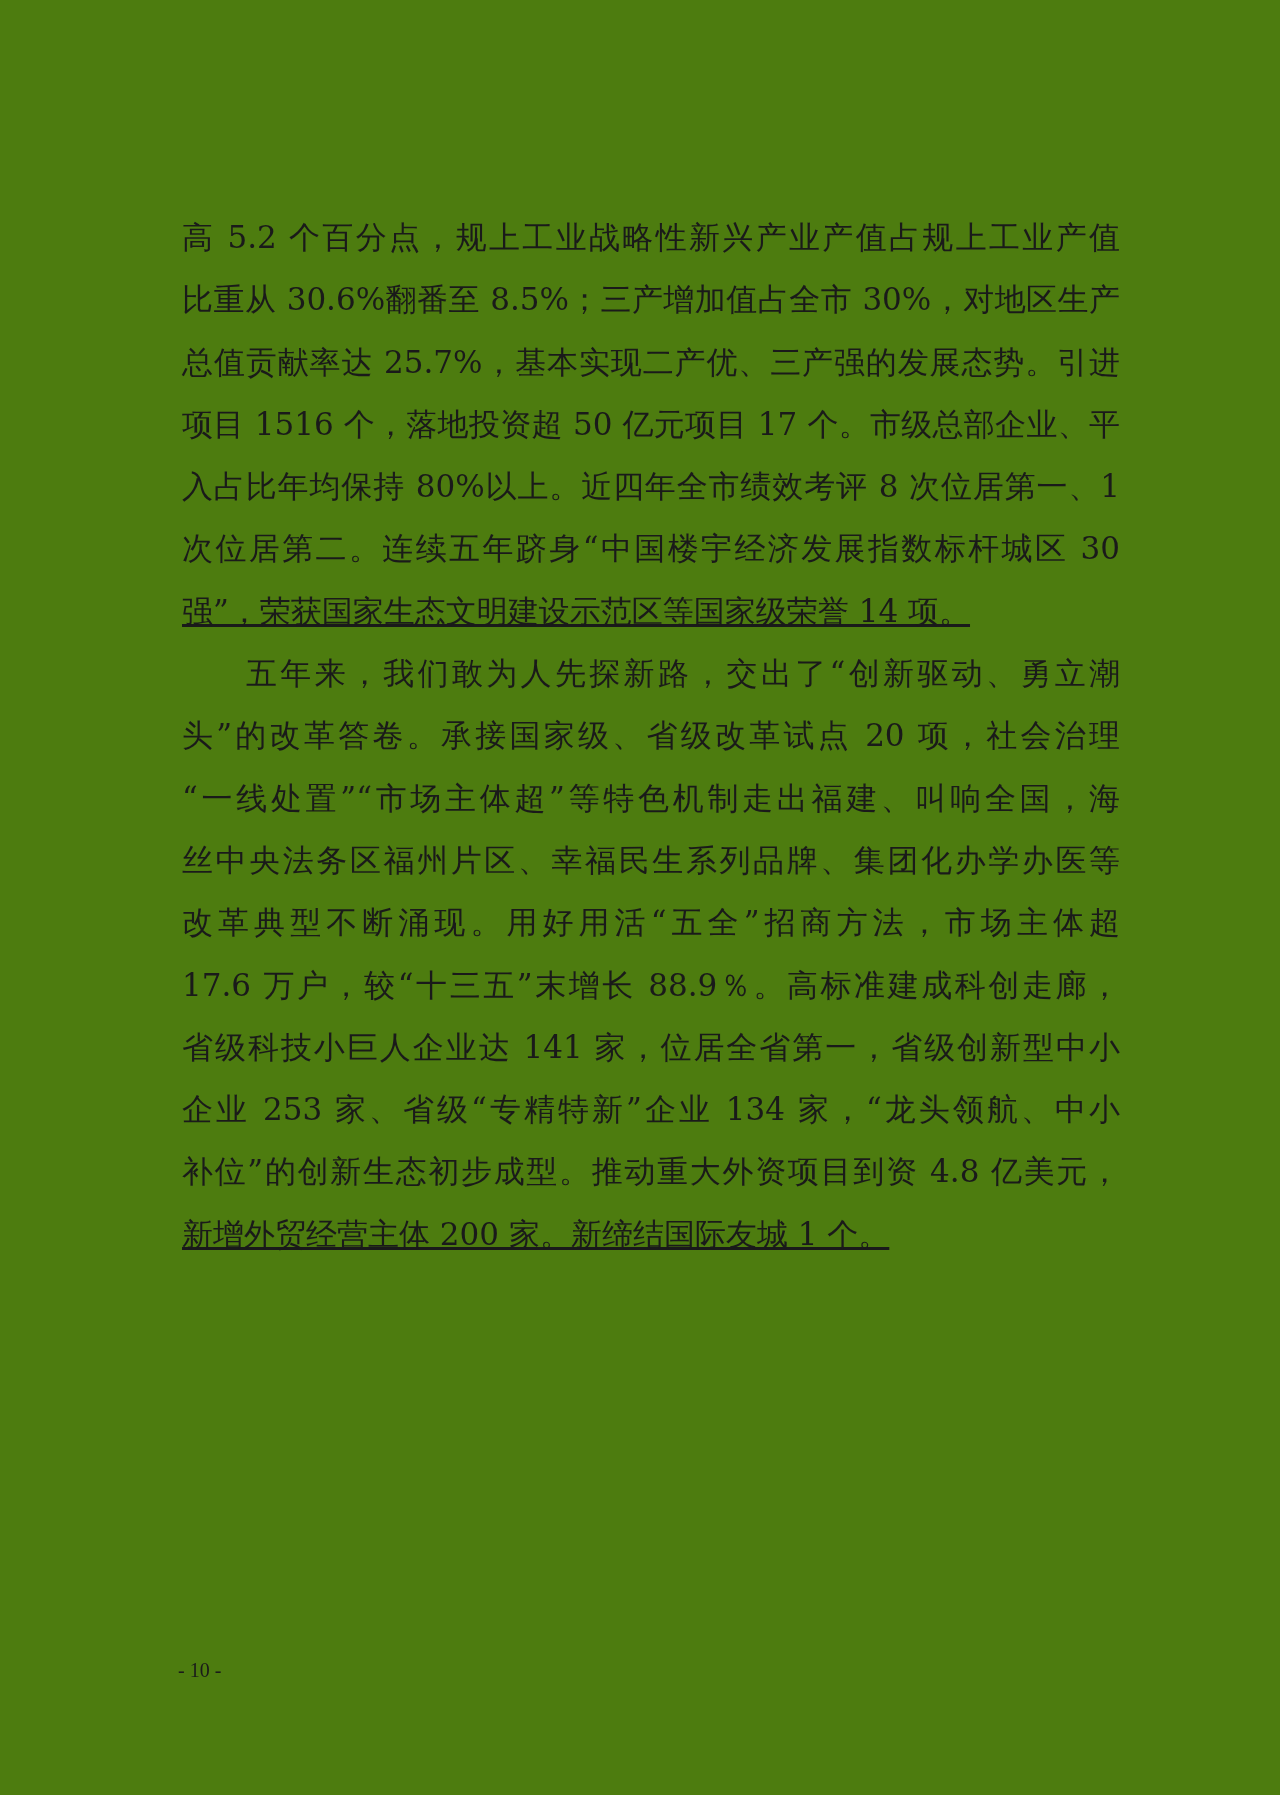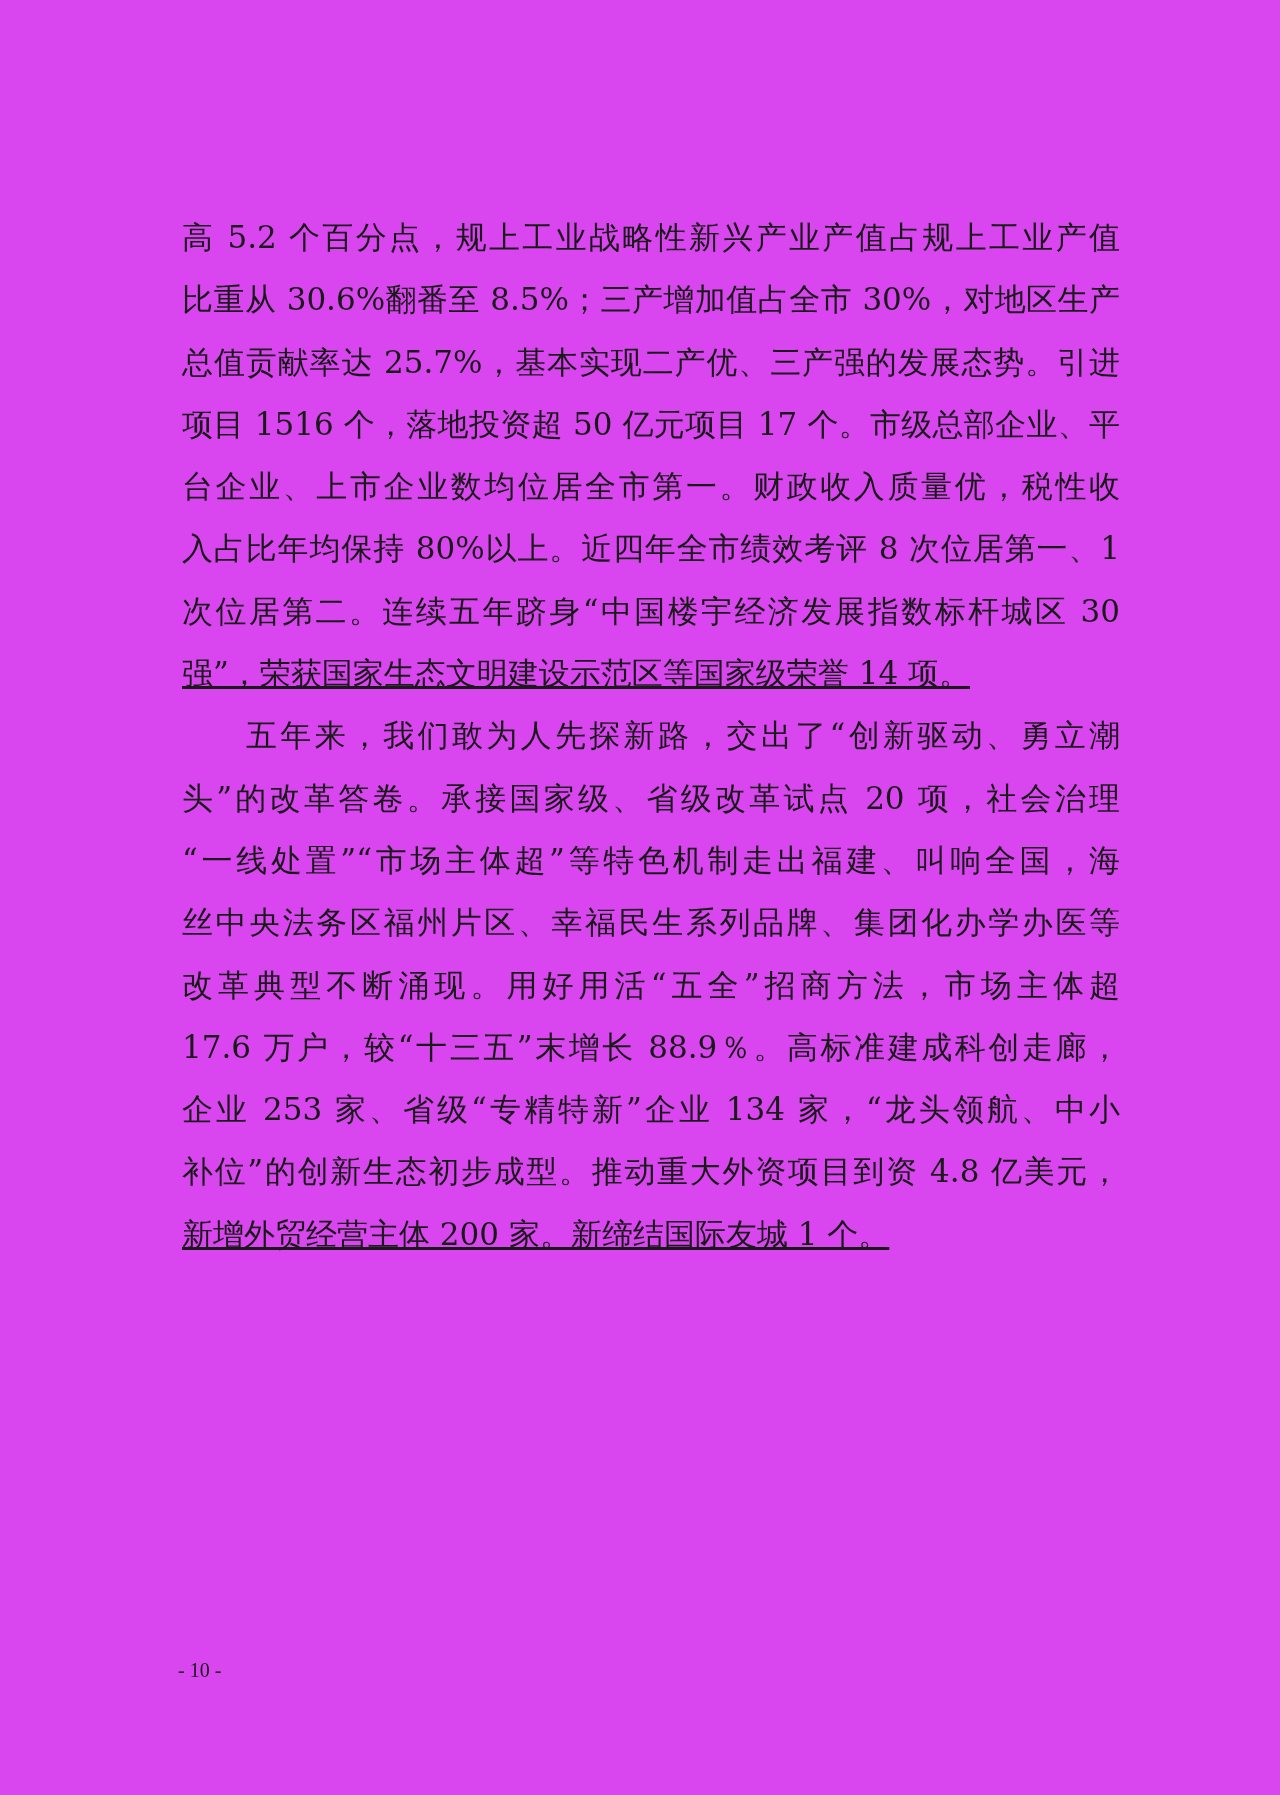--- a/index.html
+++ b/index.html
@@ -12,21 +12,21 @@
     height: 1795px;
     position: relative;
     overflow: hidden;
     font-family: "DejaVu Serif", "Liberation Serif", serif;
     color: #1a1a1a;
   }
   .page {
     position: absolute;
     left: 0; top: 0;
     width: 1280px; height: 1795px;
-    background: #d946ef;
+    background: #4d7c0f;
   }
   .body-text {
     position: absolute;
     left: 182px;
     top: 212px;
     width: 938px;
   }
   .line {
     height: 62.3px;
     line-height: 50px;
@@ -58,33 +58,33 @@
 <body>
 
 <div class="page">
   <div class="body-text">
 
     <div class="paragraph">
       <div class="line">高 5.2 个百分点，规上工业战略性新兴产业产值占规上工业产值</div>
       <div class="line">比重从 30.6%翻番至 8.5%；三产增加值占全市 30%，对地区生产</div>
       <div class="line">总值贡献率达 25.7%，基本实现二产优、三产强的发展态势。引进</div>
       <div class="line">项目 1516 个，落地投资超 50 亿元项目 17 个。市级总部企业、平</div>
-      <div class="line">台企业、上市企业数均位居全市第一。财政收入质量优，税性收</div>
       <div class="line">入占比年均保持 80%以上。近四年全市绩效考评 8 次位居第一、1</div>
       <div class="line">次位居第二。连续五年跻身“中国楼宇经济发展指数标杆城区 30</div>
       <div class="line last">强”，荣获国家生态文明建设示范区等国家级荣誉 14 项。</div>
     </div>
 
     <div class="paragraph">
       <div class="line indent">五年来，我们敢为人先探新路，交出了“创新驱动、勇立潮</div>
       <div class="line">头”的改革答卷。承接国家级、省级改革试点 20 项，社会治理</div>
       <div class="line">“一线处置”“市场主体超”等特色机制走出福建、叫响全国，海</div>
       <div class="line">丝中央法务区福州片区、幸福民生系列品牌、集团化办学办医等</div>
       <div class="line">改革典型不断涌现。用好用活“五全”招商方法，市场主体超</div>
       <div class="line">17.6 万户，较“十三五”末增长 88.9％。高标准建成科创走廊，</div>
+      <div class="line">省级科技小巨人企业达 141 家，位居全省第一，省级创新型中小</div>
       <div class="line">企业 253 家、省级“专精特新”企业 134 家，“龙头领航、中小</div>
       <div class="line">补位”的创新生态初步成型。推动重大外资项目到资 4.8 亿美元，</div>
       <div class="line last">新增外贸经营主体 200 家。新缔结国际友城 1 个。</div>
     </div>
 
 
   </div>
 
   <div class="page-number">- 10 -</div>
 </div>

